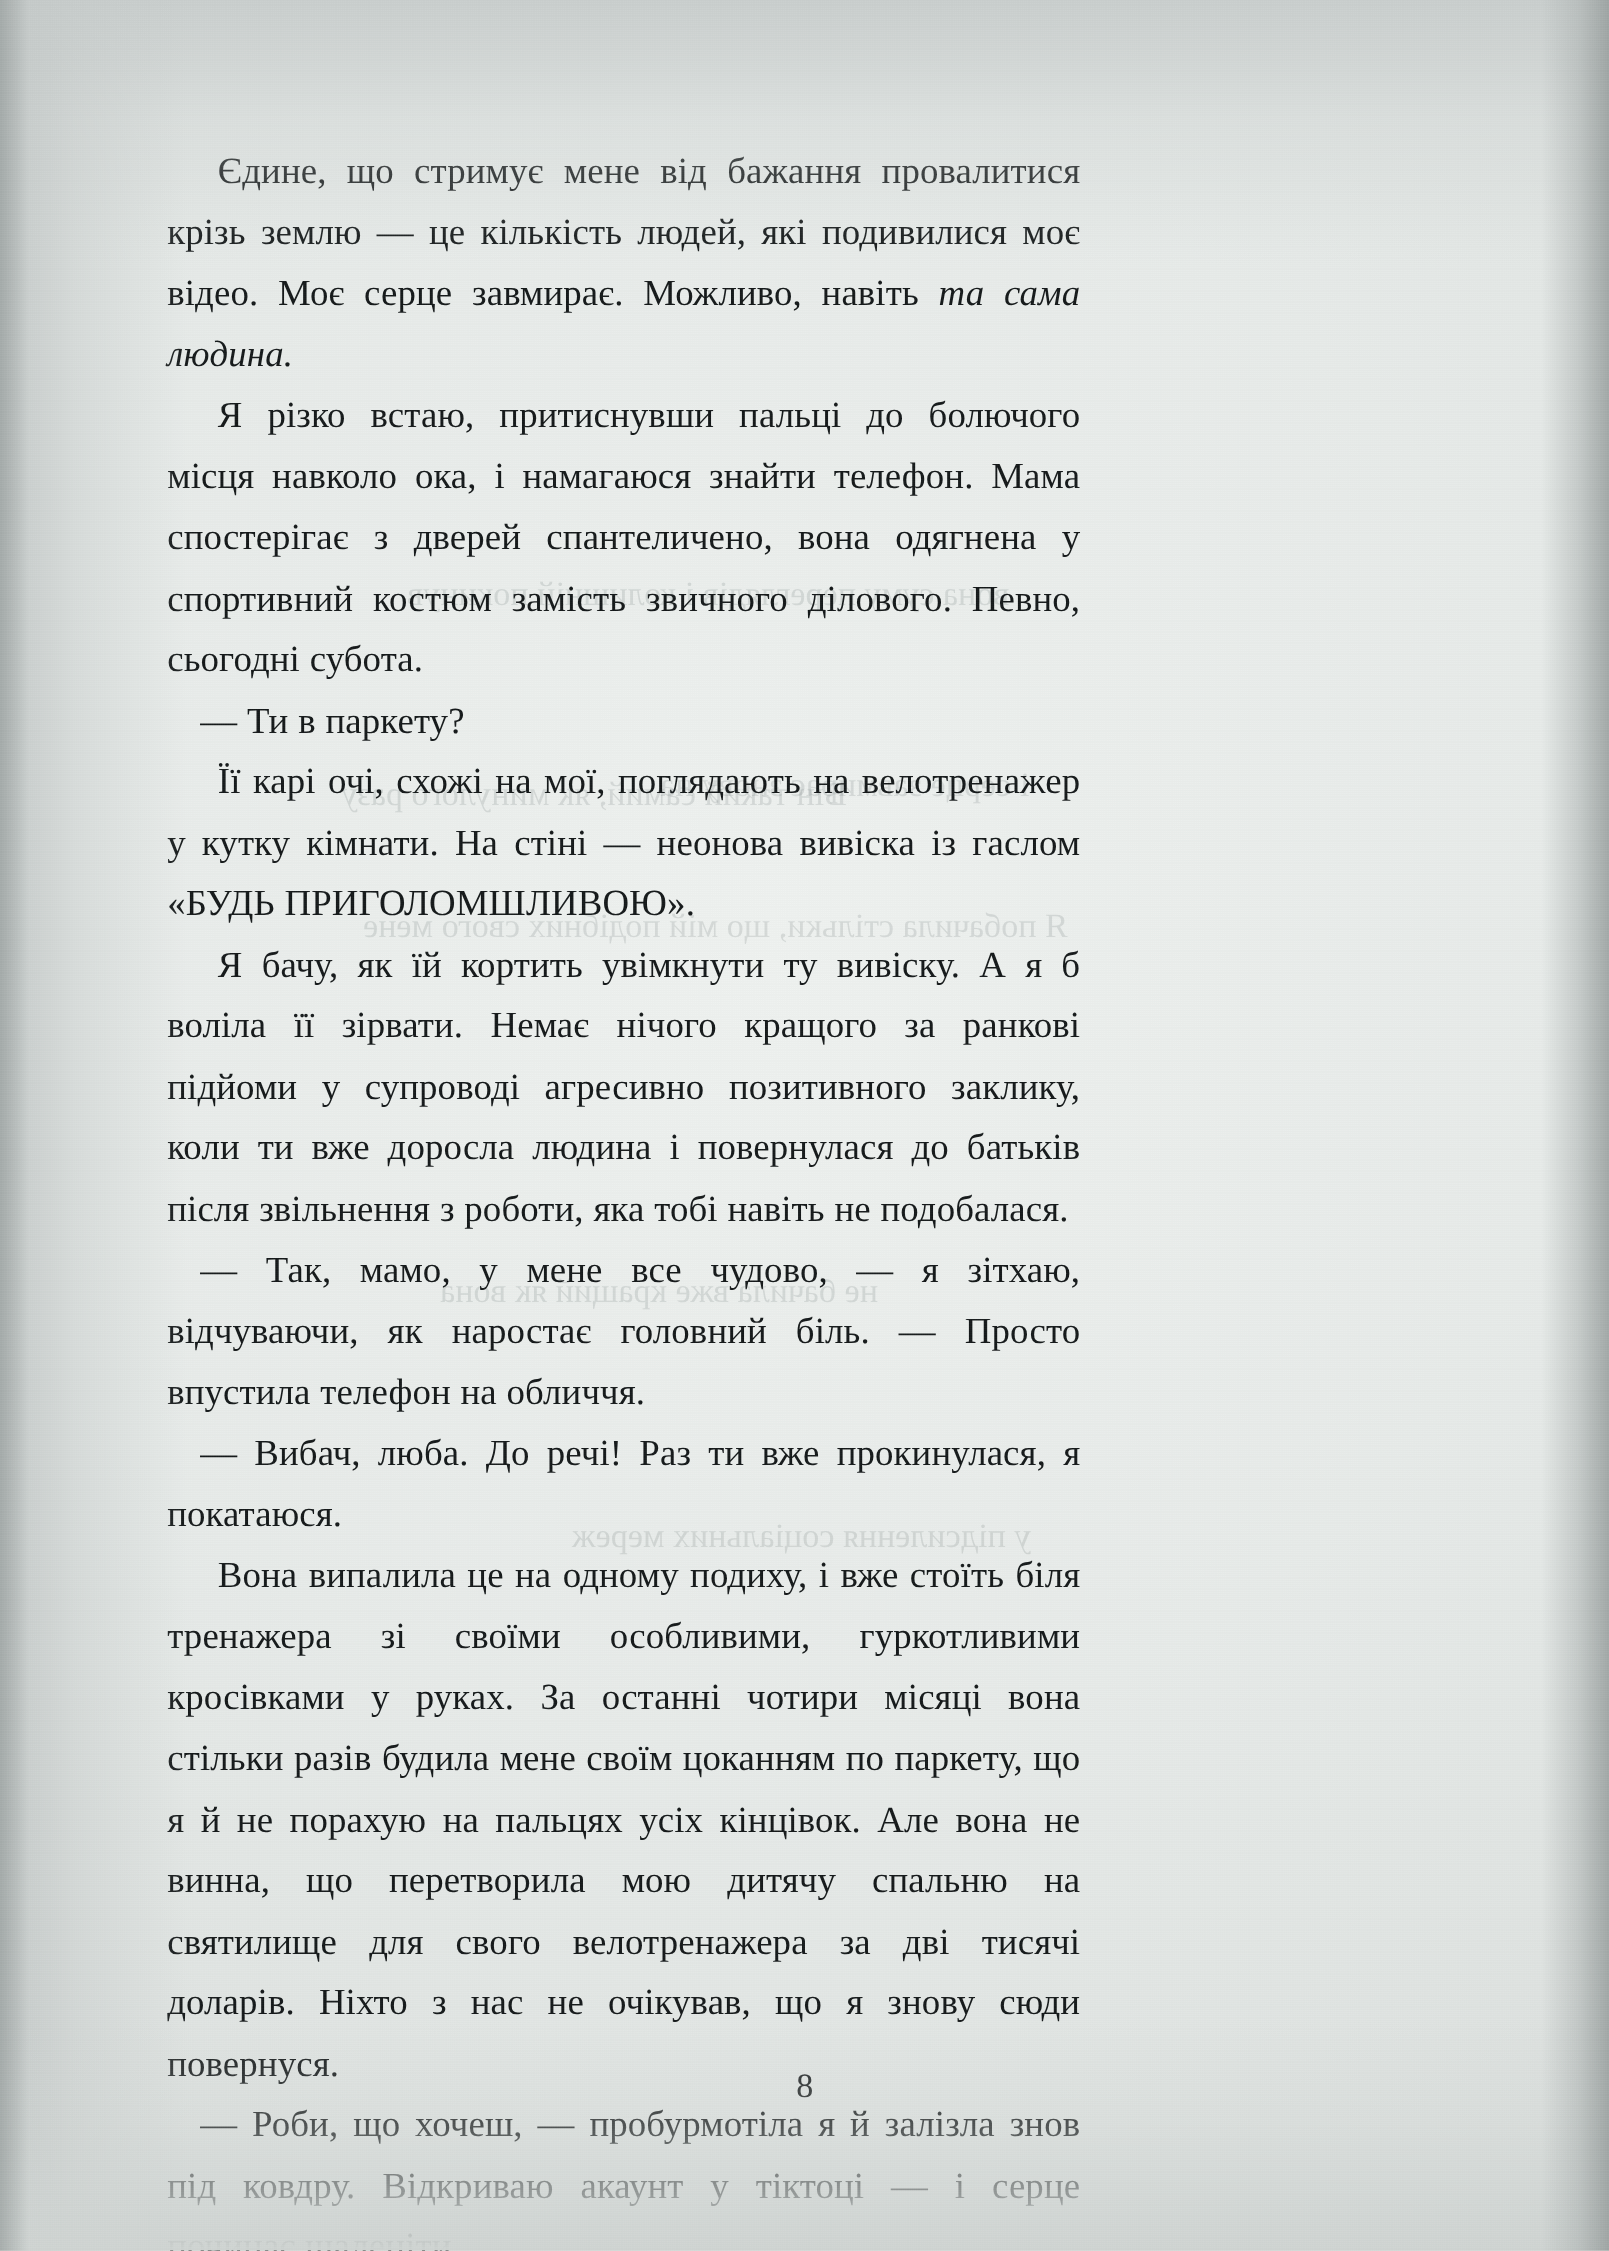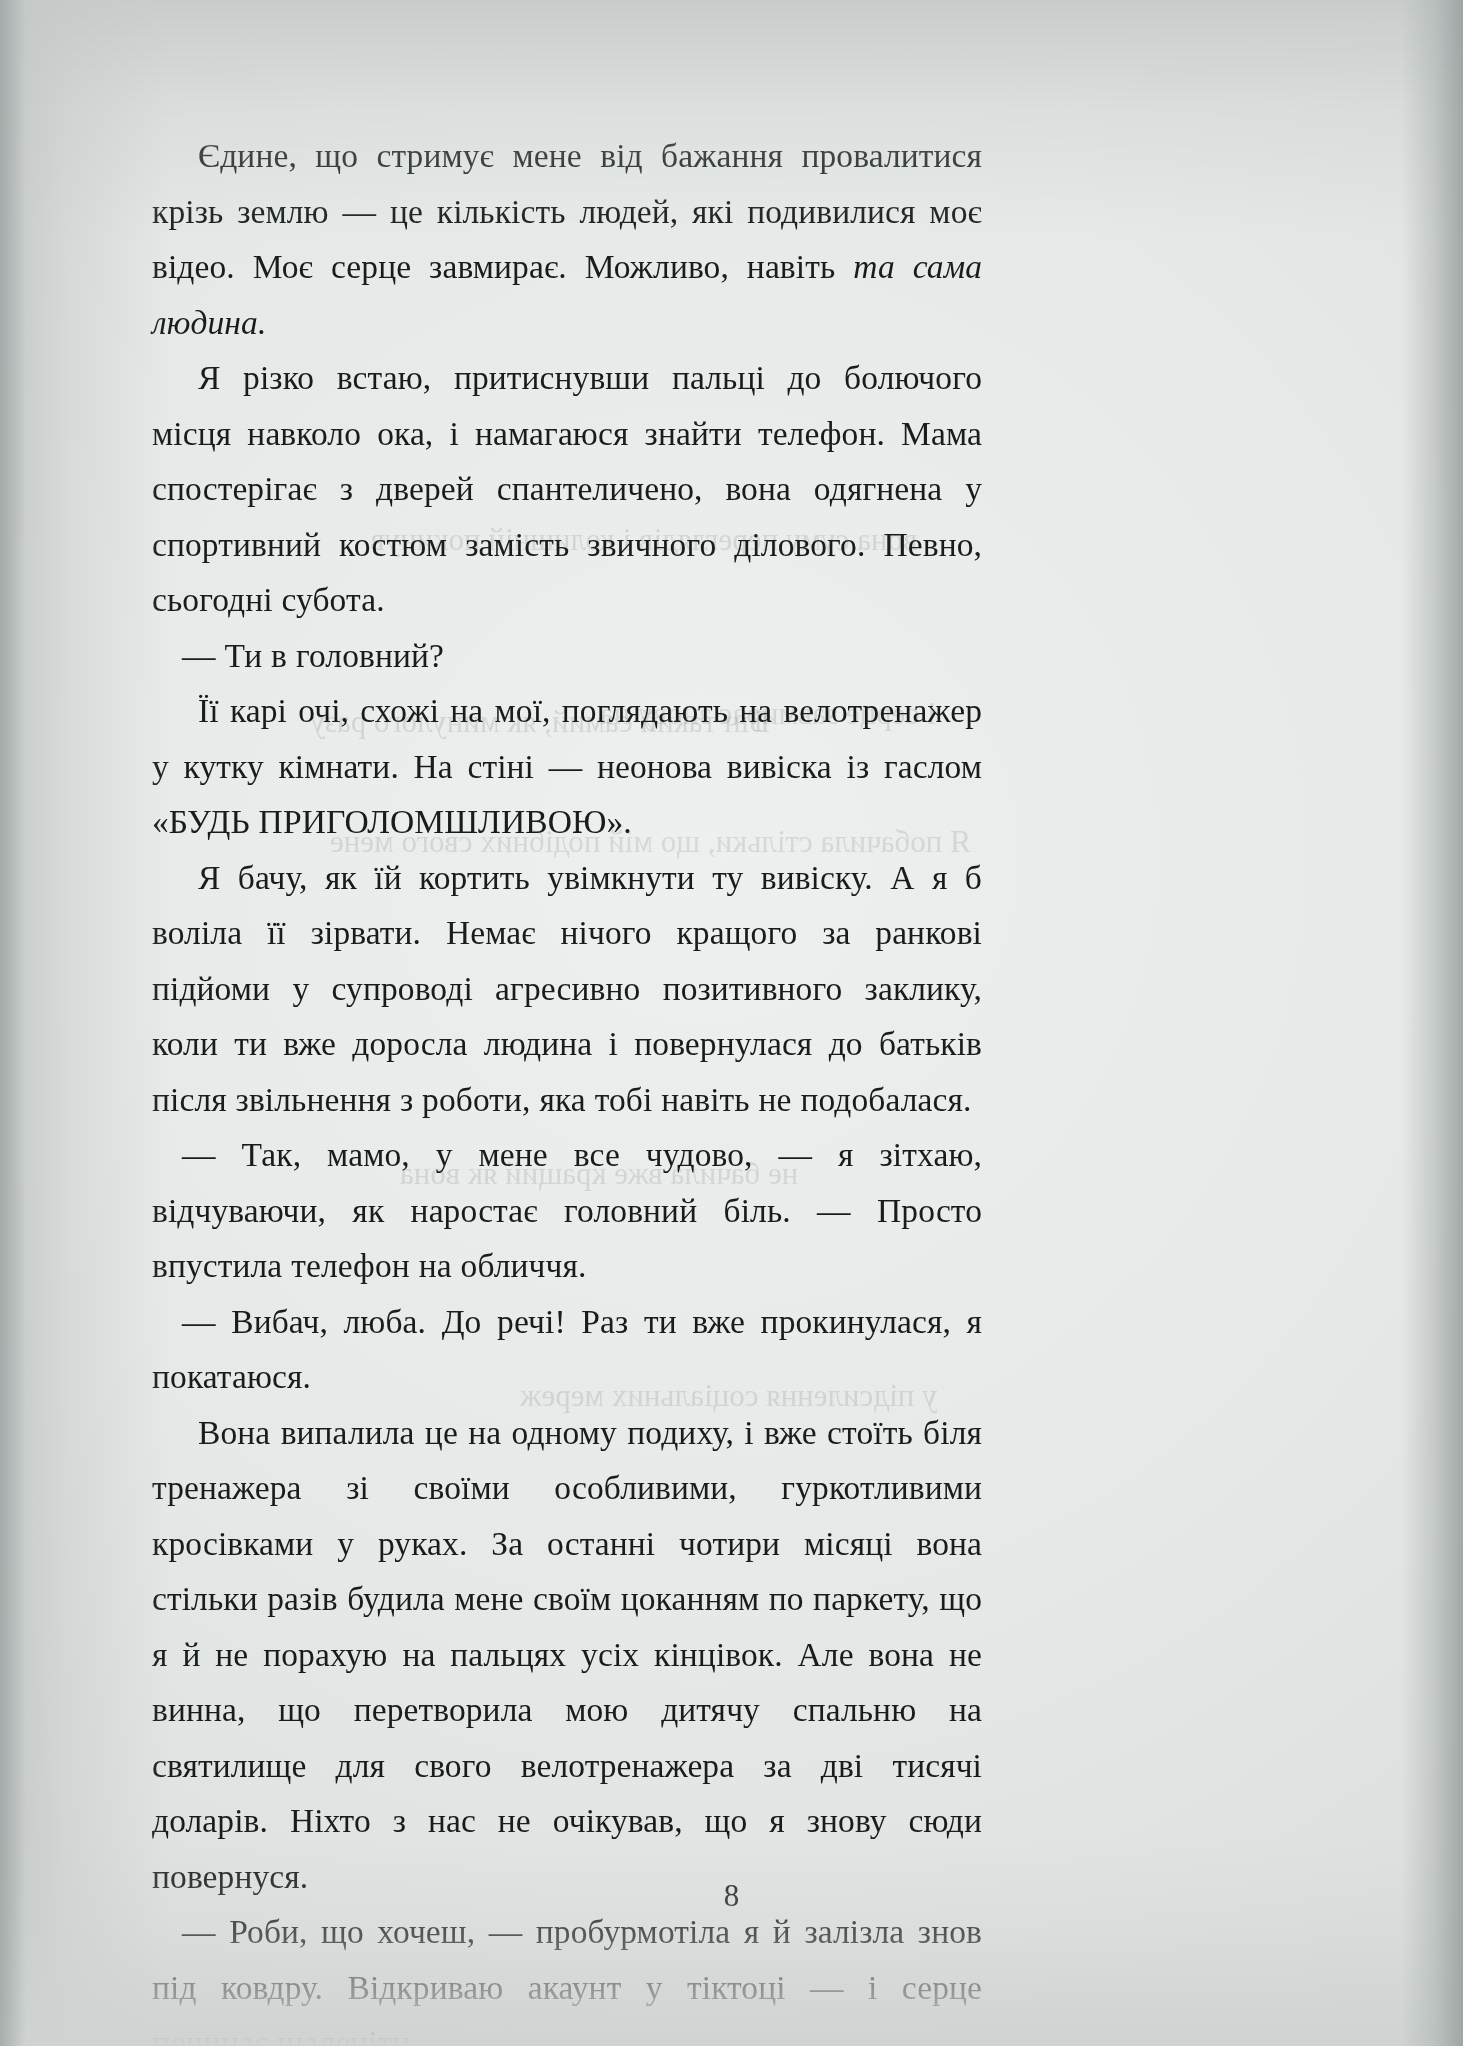--- a/index.html
+++ b/index.html
@@ -137,21 +137,21 @@
     <div class="ghost" style="left:400px; top:1158px;">не бачила вже кращий як вона</div>
     <div class="ghost" style="left:520px; top:1380px;">у підсилення соціальних мереж</div>
   </div>
 
   <div class="text-column">
 
     <p class="para"><span>Єдине, що стримує мене від бажання провалитися крізь землю — це кількість людей, які подивилися моє відео. Моє серце завмирає. Можливо, навіть </span><em>та сама людина.</em></p>
 
     <p class="para">Я різко встаю, притиснувши пальці до болючого місця навколо ока, і намагаюся знайти телефон. Мама спостерігає з дверей спантеличено, вона одягнена у спортивний костюм замість звичного ділового. Певно, сьогодні субота.</p>
 
-    <p class="para dialogue">— Ти в головний?</p>
+    <p class="para dialogue">— Ти в паркету?</p>
 
     <p class="para">Її карі очі, схожі на мої, поглядають на велотренажер у кутку кімнати. На стіні — неонова вивіска із гаслом «БУДЬ ПРИГОЛОМШЛИВОЮ».</p>
 
     <p class="para">Я бачу, як їй кортить увімкнути ту вивіску. А я б воліла її зірвати. Немає нічого кращого за ранкові підйоми у супроводі агресивно позитивного заклику, коли ти вже доросла людина і повернулася до батьків після звільнення з роботи, яка тобі навіть не подобалася.</p>
 
     <p class="para dialogue">— Так, мамо, у мене все чудово, — я зітхаю, відчуваючи, як наростає головний біль. — Просто впустила телефон на обличчя.</p>
 
     <p class="para dialogue">— Вибач, люба. До речі! Раз ти вже прокинулася, я покатаюся.</p>
 
     <p class="para">Вона випалила це на одному подиху, і вже стоїть біля тренажера зі своїми особливими, гуркотливими кросівками у руках. За останні чотири місяці вона стільки разів будила мене своїм цоканням по паркету, що я й не порахую на пальцях усіх кінцівок. Але вона не винна, що перетворила мою дитячу спальню на святилище для свого велотренажера за дві тисячі доларів. Ніхто з нас не очікував, що я знову сюди повернуся.</p>

